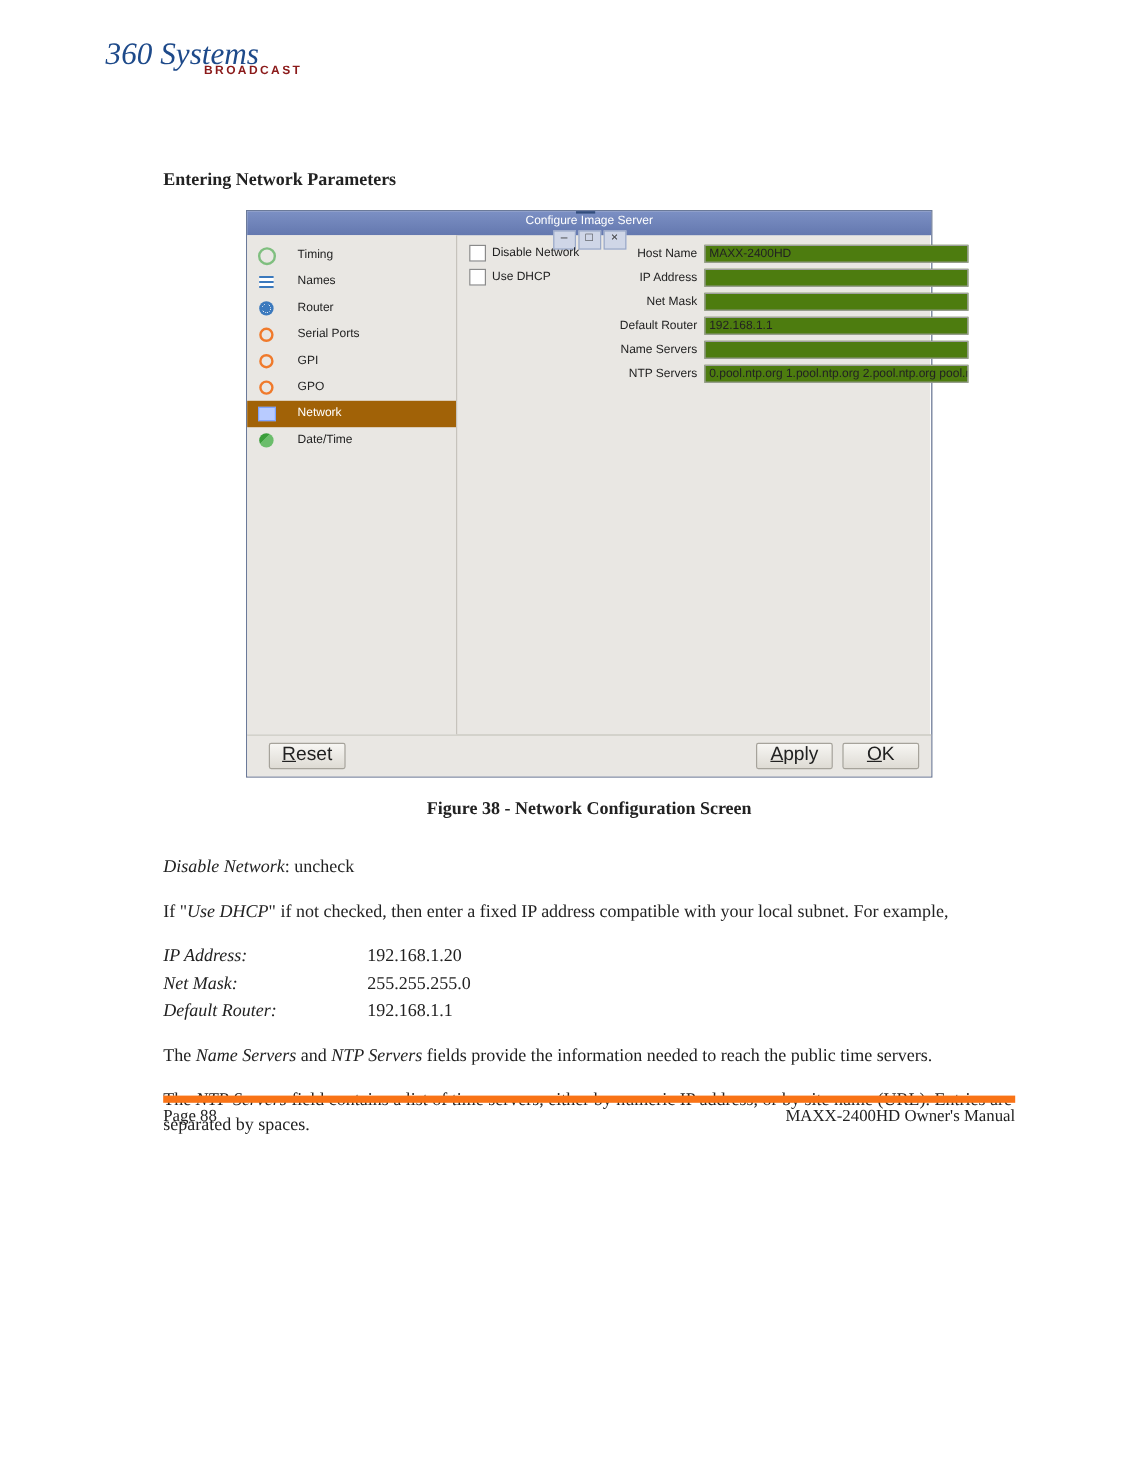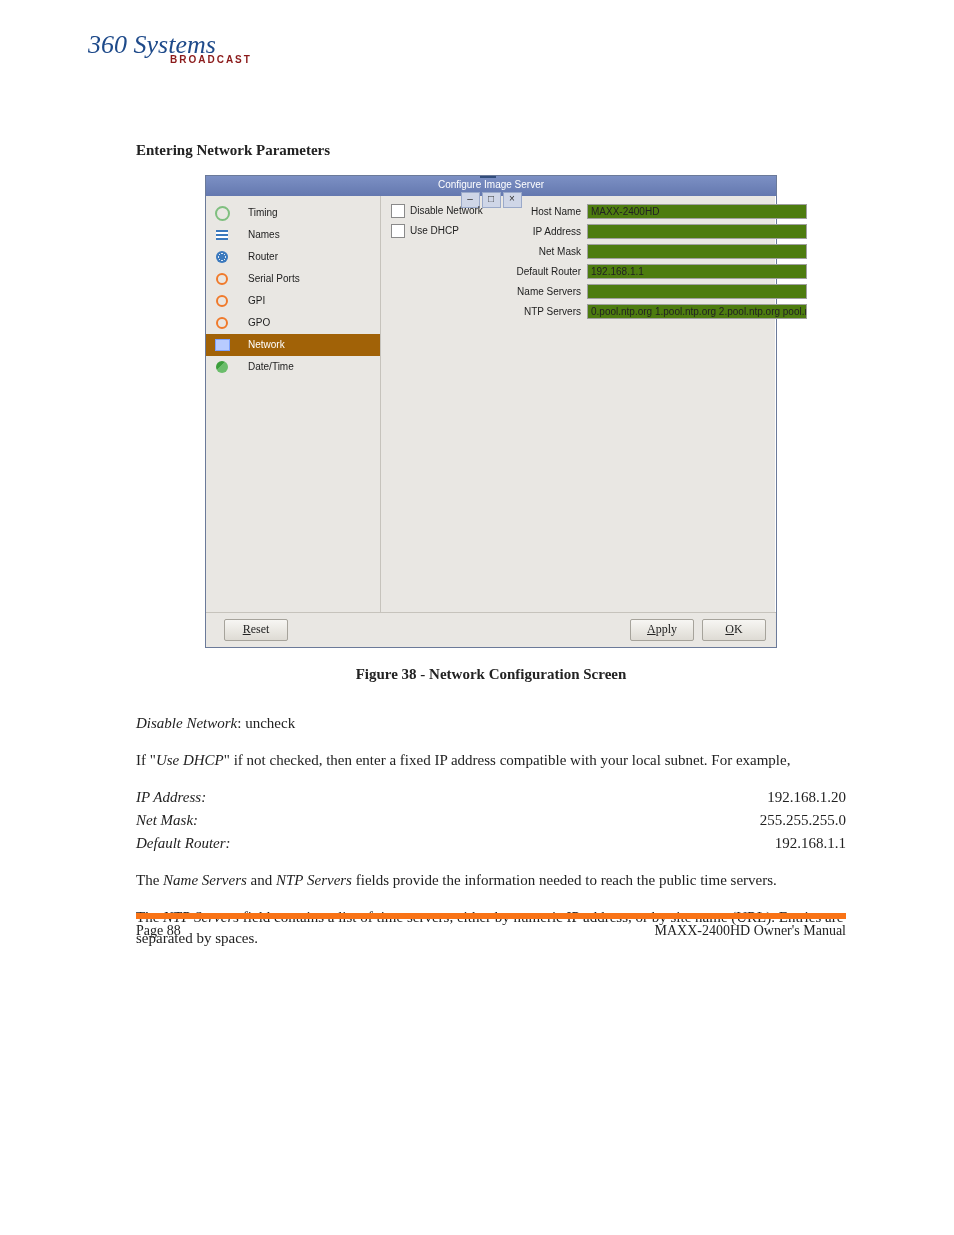--- a/index.html
+++ b/index.html
@@ -51,21 +51,21 @@
   .indent {
     text-indent: 28px;
   }
   .bold { font-weight: bold; }
   .italic { font-style: italic; }
   .caption {
     text-align: center;
     font-weight: bold;
     margin: 16px 0 28px;
   }
-  .def-row { display: flex; margin: 2px 0; justify-content: space-between; }
+  .def-row { display: flex; margin: 2px 0; }
   .def-row .k { width: 170px; font-style: italic; }
   .def-row .v { font-family: Georgia, serif; }
   .para { margin: 16px 0; }
   .footer {
     position: absolute;
     bottom: 46px;
     left: 108px;
     right: 108px;
     border-top: 6px solid #f97316;
     padding-top: 4px;
@@ -187,22 +187,22 @@
     padding: 0 10px;
     background: #e9e7e3;
   }
   .spacer { flex: 1; }
   .btn {
     min-width: 62px;
     height: 20px;
     background: linear-gradient(#f7f6f3,#dedbd4);
     border: 1px solid #a6a39b;
     border-radius: 2px;
-    font-size: 12px;
-    font-family: Liberation Serif, serif;
+    font-size: 16px;
+    font-family: Liberation Sans, sans-serif;
     text-align: center;
     line-height: 18px;
     margin-left: 8px;
     cursor: default;
   }
   .btn .ul { text-decoration: underline; }
 </style>
 </head>
 <body>
 

